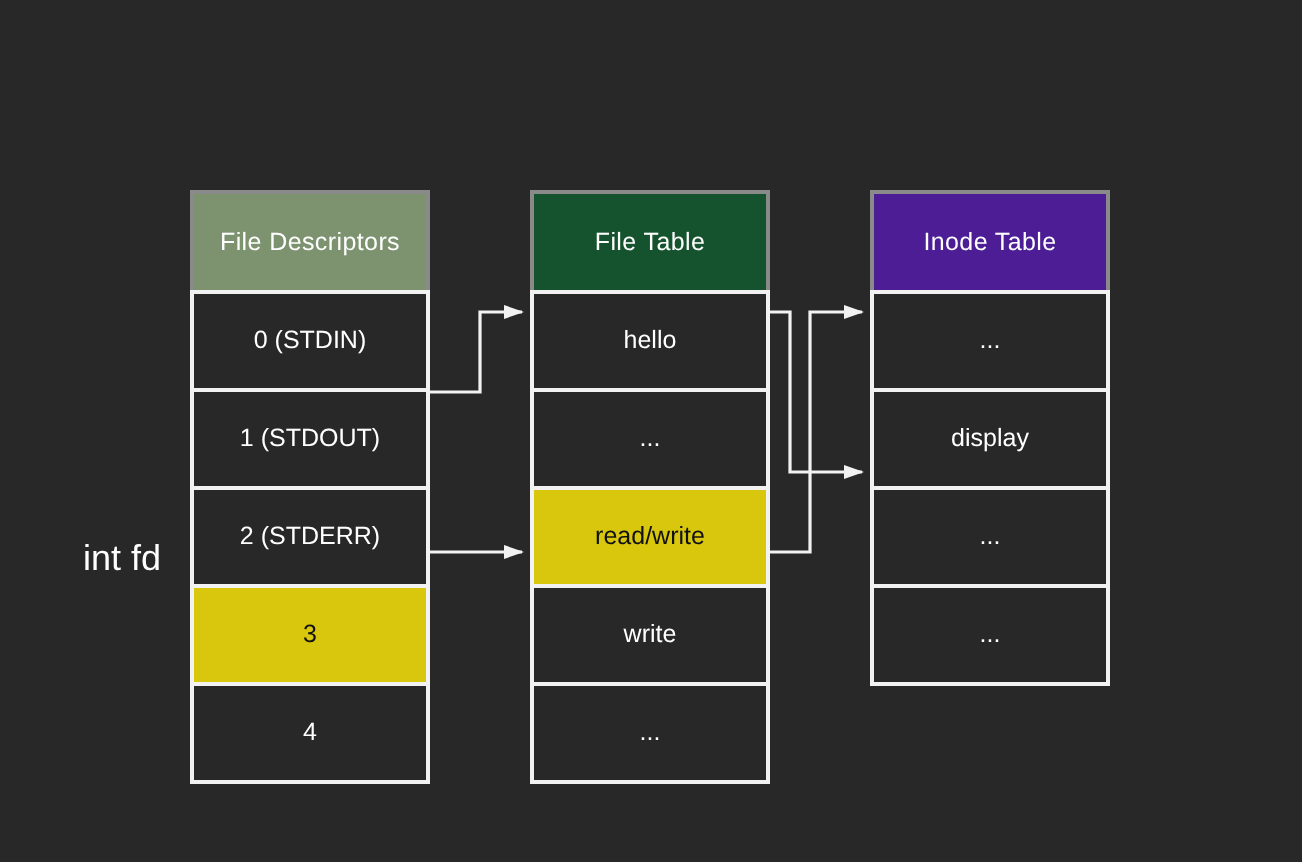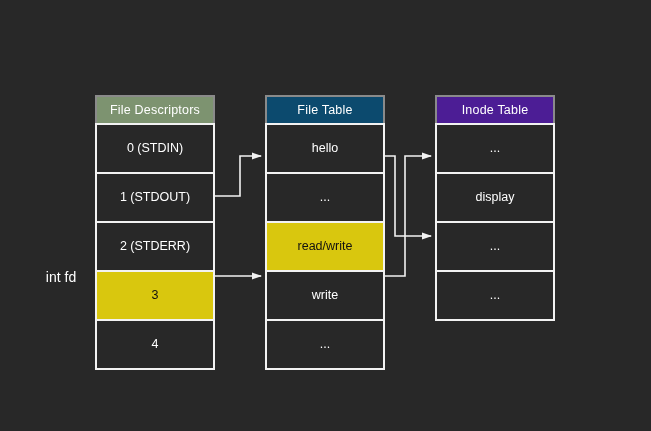--- a/index.html
+++ b/index.html
@@ -21,21 +21,21 @@
   }
   .dtable {
     position: absolute;
     top: 95px;
     width: 120px;
     font-size: 12.5px;
     line-height: 1;
   }
   .thead {
     box-sizing: border-box;
-    height: 30px;
+    height: 52px;
     border: 2px solid var(--header_border, #8a8a8a);
     display: flex;
     align-items: center;
     justify-content: center;
     color: var(--text_light, #ffffff);
     letter-spacing: 0.2px;
   }
   .cell {
     box-sizing: border-box;
     height: 51px;
@@ -50,21 +50,21 @@
   .cell.hl {
     background: var(--highlight, #d9c70e);
     color: var(--text_dark, #111111);
   }
   .int-fd {
     position: absolute;
     left: 38px;
     top: 269px;
     width: 46px;
     text-align: center;
-    font-size: 14px;
+    font-size: 18px;
     color: var(--text_light, #ffffff);
   }
   .t-fd    { left: 95px; }
   .t-file  { left: 265px; }
   .t-inode { left: 435px; }
 </style>
 </head>
 <body>
 
 <div class="canvas">
@@ -86,21 +86,21 @@
   <div class="dtable t-fd">
     <div class="thead" style="background-color: rgb(125, 147, 112);">File Descriptors</div>
     <div class="cell">0 (STDIN)</div>
     <div class="cell">1 (STDOUT)</div>
     <div class="cell">2 (STDERR)</div>
     <div class="cell hl">3</div>
     <div class="cell">4</div>
   </div>
 
   <div class="dtable t-file">
-    <div class="thead" style="background-color: #0c4a6e;">File Table</div>
+    <div class="thead" style="background-color: #14532d;">File Table</div>
     <div class="cell">hello</div>
     <div class="cell">...</div>
     <div class="cell hl">read/write</div>
     <div class="cell">write</div>
     <div class="cell">...</div>
   </div>
 
   <div class="dtable t-inode">
     <div class="thead" style="background-color: #4c1d95;">Inode Table</div>
     <div class="cell">...</div>

